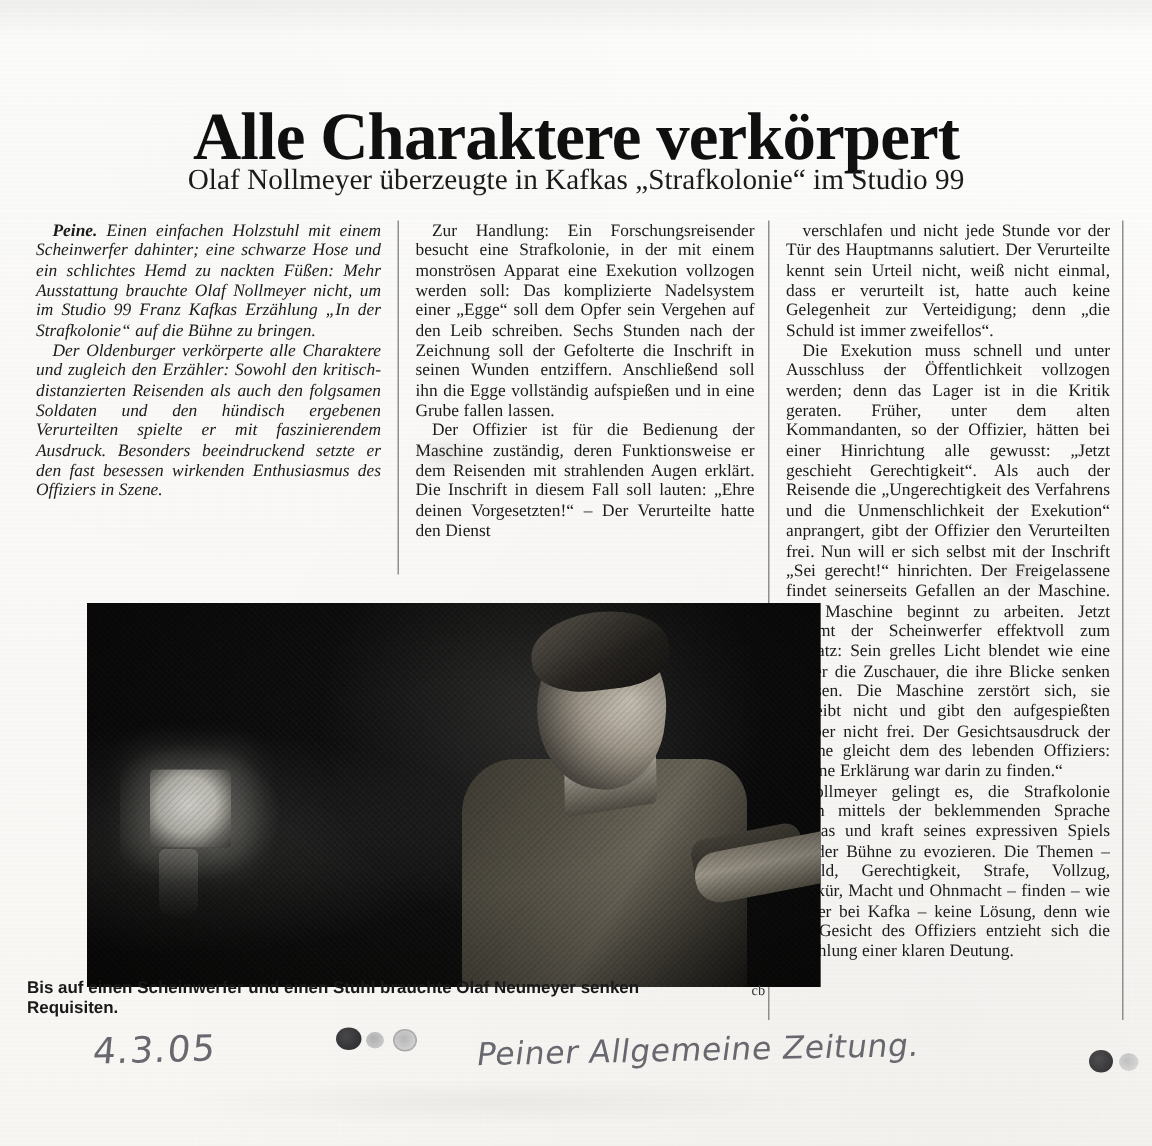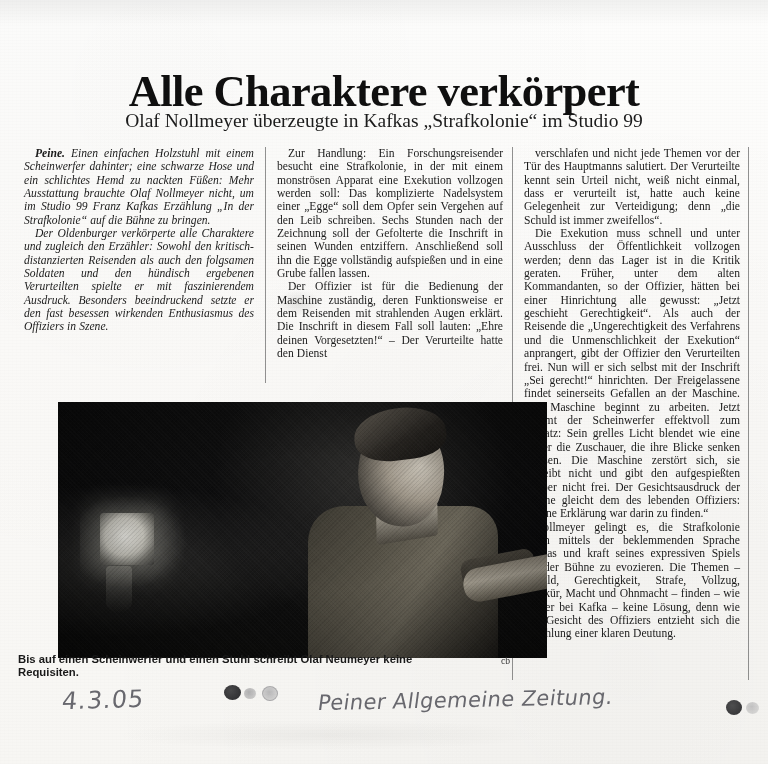--- a/index.html
+++ b/index.html
@@ -300,42 +300,42 @@
     </p>
     <p><span>Der Oldenburger verkörperte alle Charaktere und zugleich den Erzähler: Sowohl den kritisch-distanzierten Reisenden als auch den folgsamen Soldaten und den hündisch ergebenen Verurteilten spielte er mit faszinierendem Ausdruck. Besonders beeindruckend setzte er den fast besessen wirkenden Enthusiasmus des Offiziers in Szene.</span></p>
   </div>
 
   <div class="col" id="col2">
     <p><span>Zur Handlung: Ein Forschungsreisender besucht eine Strafkolonie, in der mit einem monströsen Apparat eine Exekution vollzogen werden soll: Das komplizierte Nadelsystem einer „Egge“ soll dem Opfer sein Vergehen auf den Leib schreiben. Sechs Stunden nach der Zeichnung soll der Gefolterte die Inschrift in seinen Wunden entziffern. Anschließend soll ihn die Egge vollständig aufspießen und in eine Grube fallen lassen.</span></p>
     <p><span>Der Offizier ist für die Bedienung der Maschine zuständig, deren Funktionsweise er dem Reisenden mit strahlenden Augen erklärt. Die Inschrift in diesem Fall soll lauten: „Ehre deinen Vorgesetzten!“ – Der Verurteilte hatte den Dienst</span></p>
   </div>
 
   <div class="col" id="col3">
-    <p><span>verschlafen und nicht jede Themen vor der Tür des Hauptmanns salutiert. Der Verurteilte kennt sein Urteil nicht, weiß nicht einmal, dass er verurteilt ist, hatte auch keine Gelegenheit zur Verteidigung; denn „die Schuld ist immer zweifellos“.</span></p>
+    <p><span>verschlafen und nicht jede Stunde vor der Tür des Hauptmanns salutiert. Der Verurteilte kennt sein Urteil nicht, weiß nicht einmal, dass er verurteilt ist, hatte auch keine Gelegenheit zur Verteidigung; denn „die Schuld ist immer zweifellos“.</span></p>
     <p><span>Die Exekution muss schnell und unter Ausschluss der Öffentlichkeit vollzogen werden; denn das Lager ist in die Kritik geraten. Früher, unter dem alten Kommandanten, so der Offizier, hätten bei einer Hinrichtung alle gewusst: „Jetzt geschieht Gerechtigkeit“. Als auch der Reisende die „Ungerechtigkeit des Verfahrens und die Unmenschlichkeit der Exekution“ anprangert, gibt der Offizier den Verurteilten frei. Nun will er sich selbst mit der Inschrift „Sei gerecht!“ hinrichten. Der Freigelassene findet seinerseits Gefallen an der Maschine. Die Maschine beginnt zu arbeiten. Jetzt kommt der Scheinwerfer effektvoll zum Einsatz: Sein grelles Licht blendet wie eine Folter die Zuschauer, die ihre Blicke senken müssen. Die Maschine zerstört sich, sie schreibt nicht und gibt den aufgespießten Körper nicht frei. Der Gesichtsausdruck der Leiche gleicht dem des lebenden Offiziers: „Keine Erklärung war darin zu finden.“</span></p>
     <p><span>Nollmeyer gelingt es, die Strafkolonie allein mittels der beklemmenden Sprache Kafkas und kraft seines expressiven Spiels auf der Bühne zu evozieren. Die Themen – Schuld, Gerechtigkeit, Strafe, Vollzug, Willkür, Macht und Ohnmacht – finden – wie immer bei Kafka – keine Lösung, denn wie das Gesicht des Offiziers entzieht sich die Erzählung einer klaren Deutung.</span></p>
   </div>
 
   <figure id="photo-wrap">
     <div id="photo"></div>
     <div id="spotlight-glow"></div>
     <div id="spotlight"></div>
     <div id="lamp-stem"></div>
     <div id="actor-torso"></div>
     <div id="actor-sleeve"></div>
     <div id="actor-arm"></div>
 
     <div id="actor-collar"></div>
     <div id="actor-head"></div>
     <div id="actor-hair"></div>
     <div id="photo-halftone"></div>
     <div id="photo-vignette"></div>
   </figure>
 
-  <figcaption id="caption">Bis auf einen Scheinwerfer und einen Stuhl schreibt Olaf Neumeyer keine Requisiten.</figcaption>
+  <figcaption id="caption">Bis auf einen Scheinwerfer und einen Stuhl brauchte Olaf Neumeyer senken Requisiten.</figcaption>
   <span id="caption-credit">cb</span>
 
   <div class="hand" id="hand-date">4.3.05</div>
   <div class="hand" id="hand-source">Peiner Allgemeine Zeitung.</div>
 
   <div class="blot" id="blot-1"></div>
   <div class="blot" id="blot-2"></div>
   <div class="blot" id="blot-3"></div>
   <div class="blot" id="blot-4"></div>
   <div class="blot" id="blot-5"></div>

